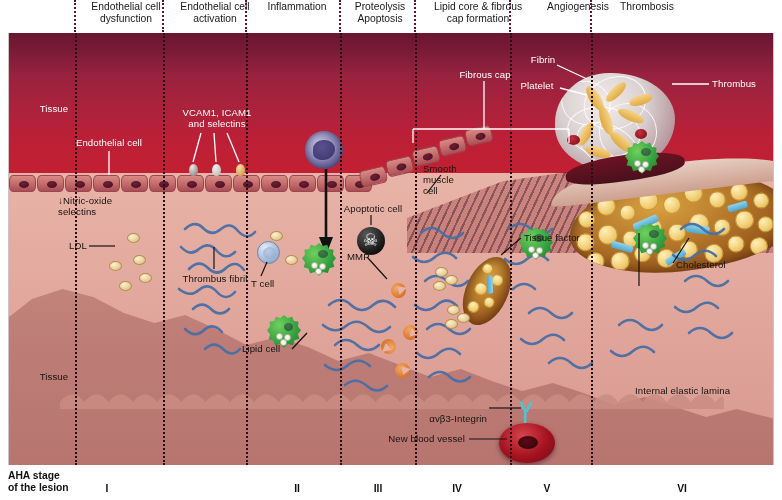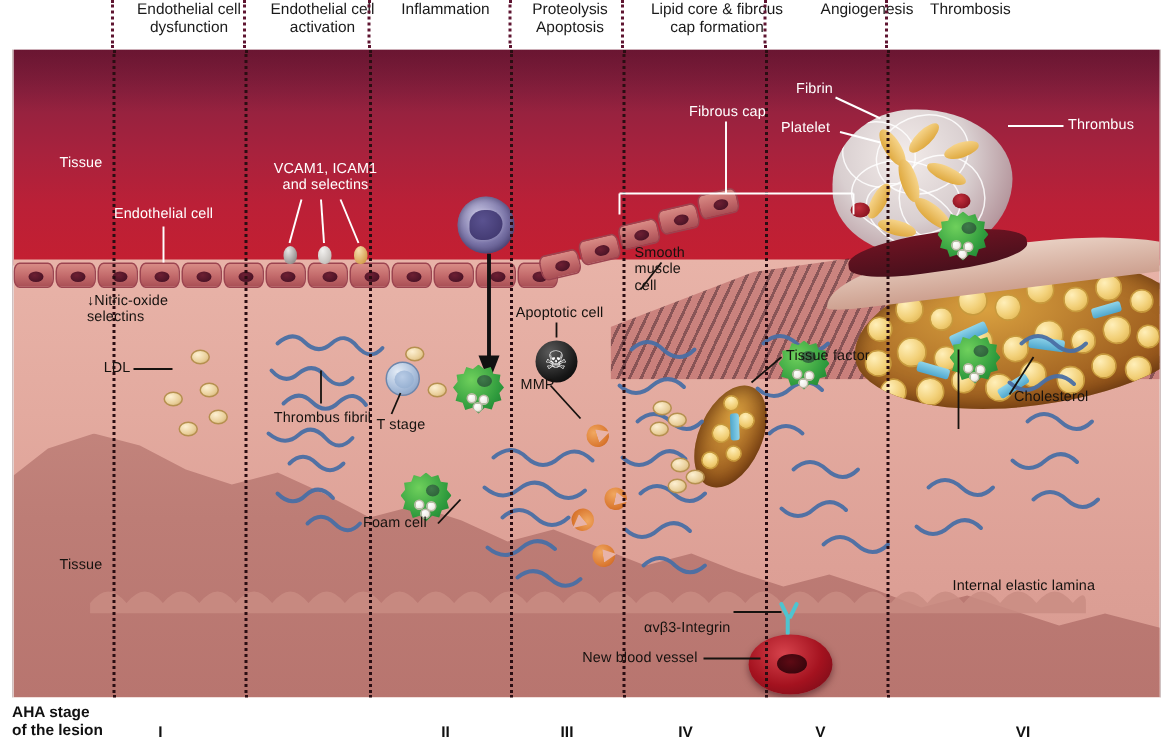--- a/index.html
+++ b/index.html
@@ -599,23 +599,23 @@
 selectins</div>
 
     <div class="lbl d r" style="left:42px; top:207px; width:36px;">LDL</div>
 
     <div class="lbl w c" style="left:160px; top:74px; width:96px;">VCAM1, ICAM1
 and selectins</div>
 
     <div class="lbl d c" style="left:163px; top:240px; width:86px;">Thrombus fibril</div>
 
 
-    <div class="lbl d" style="left:242px; top:245px; width:40px;">T stage</div>
-
-    <div class="lbl d" style="left:233px; top:310px; width:60px;">Foam cell</div>
+    <div class="lbl d" style="left:242px; top:245px; width:40px;">T cell</div>
+
+    <div class="lbl d" style="left:233px; top:310px; width:60px;">Lipid cell</div>
 
     <div class="lbl d c" style="left:325px; top:170px; width:78px;">Apoptotic cell</div>
 
     <div class="lbl d" style="left:338px; top:218px; width:32px;">MMP</div>
 
     <div class="lbl w c" style="left:440px; top:36px; width:72px;">Fibrous cap</div>
 
     <div class="lbl d" style="left:414px; top:130px; width:60px;">Smooth
 muscle
 cell</div>

